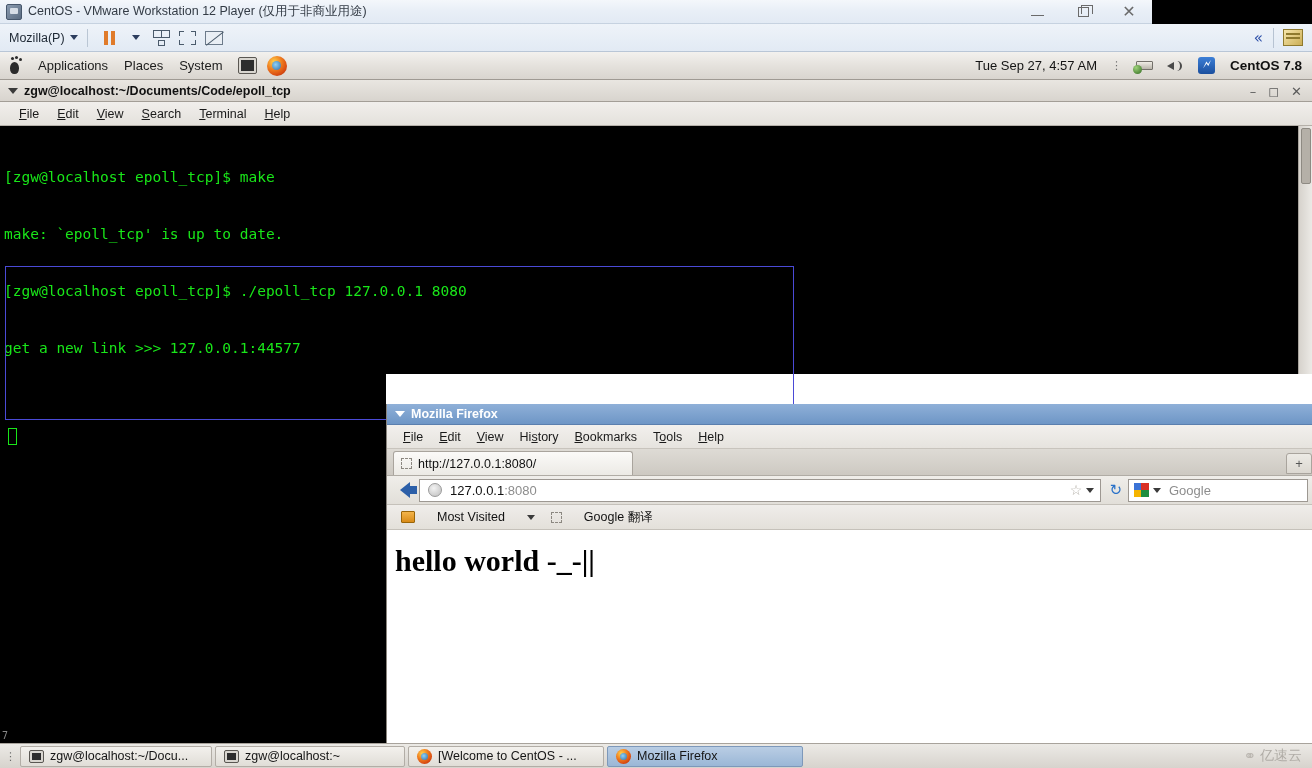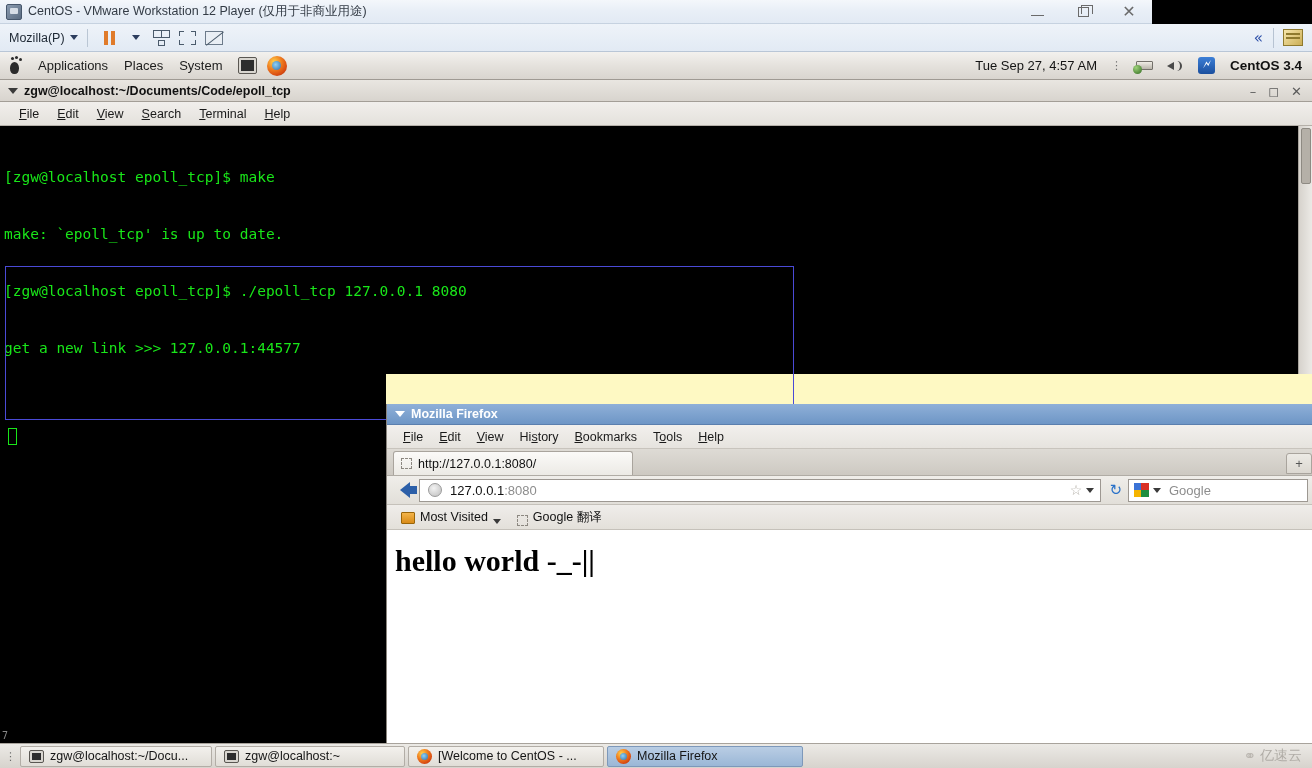--- a/index.html
+++ b/index.html
@@ -71,21 +71,21 @@
   .icon-full b:nth-child(4){right:0;bottom:0;border-left:none;border-top:none;}
   .icon-noscreen { width:18px; height:14px; border:1.4px solid #6c7a8a; position:relative; background:#e9eef4;}
   .icon-noscreen::after{content:"";position:absolute;left:-2px;top:6px;width:22px;height:1.4px;background:#4a5a6b;transform:rotate(-38deg);}
   .vm-tb-right { position:absolute; right:0; top:0; height:27px; display:flex; align-items:center; }
   .vm-collapse { color:#2b4ea8; font-size:15px; padding:0 10px; font-family:"DejaVu Sans",sans-serif;}
   .vm-tb-sep { width:1px;height:20px;background:#b7c3d2; }
   .vm-notes { width:20px;height:17px;margin:0 9px;background:linear-gradient(135deg,#f6e6ab,#cbae56);border:1px solid #8f7a2e;}
   .vm-notes::after{content:"";display:block;margin:3px 2px;height:2px;background:#8f7a2e;box-shadow:0 4px 0 #8f7a2e;}
 
   
-  .guest { position:absolute; left:0; top:52px; width:1312px; height:716px; background:#fef9c3; overflow:hidden;}
+  .guest { position:absolute; left:0; top:52px; width:1312px; height:716px; background:#ffffff; overflow:hidden;}
 
   
   .gpanel {
     position:absolute; left:0; top:0; width:1312px; height:28px;
     background: linear-gradient(to bottom, #f3f1ee 0%, #e5e2dd 50%, #d9d5cf 100%);
     border-bottom:1px solid #9f9a93; display:flex; align-items:center;
     font-size:13px; color:#1a1a1a;
   }
   .gfoot { width:18px; height:20px; margin:0 5px 0 7px; position:relative; }
   .gfoot::before{content:"";position:absolute;left:3px;top:6px;width:9px;height:12px;background:#2b2b2b;border-radius:50% 50% 45% 45%;}
@@ -192,21 +192,21 @@
   .url-right { display:flex; align-items:center; gap:4px; margin-left:auto; padding-right:2px;}
   .star-ic { color:#b4b0a8; font-size:14px; font-family:"DejaVu Sans",sans-serif;}
   .caret-sm { width:0;height:0;border-left:4px solid transparent;border-right:4px solid transparent;border-top:5px solid #3a3a3a;}
   .reload-ic { color:#2a72c9; font-size:15px; font-family:"DejaVu Sans",sans-serif;}
   .ff-searchbar {
     width:180px; height:23px; background:#fff; border:1px solid #9d9892;
     display:flex; align-items:center; padding:0 5px; font-size:13px; color:#8d8d8d; gap:4px;
   }
   .g-ic { width:15px;height:14px;flex:none;position:relative;}
   .ff-bookmarks { height:25px; background:linear-gradient(to bottom,#efedea,#e3e0da); display:flex; align-items:center; padding-left:6px; border-bottom:1px solid #c5c1ba; font-size:12.5px;}
-  .bm-item { display:flex; align-items:flex-end; gap:5px; padding:2px 8px; color:#111;}
+  .bm-item { display:flex; align-items:center; gap:22px; padding:2px 8px; color:#111;}
   .bm-folder { width:14px;height:12px;background:linear-gradient(#f3b44a,#d98b18);border:1px solid #9a6508;border-radius:1px;flex:none;}
   .bm-dash { width:11px;height:11px;border:1px dashed #8c8881; flex:none;}
   .ff-content { background:#fff; height:257px; padding:14px 0 0 8px; }
   .page-h1 { font-family:"Liberation Serif","DejaVu Serif",serif; font-weight:bold; font-size:30px; color:#000; }
 
   
   .taskbar {
     position:absolute; left:0; bottom:0; width:1312px; height:25px;
     background:linear-gradient(to bottom,#eceae6,#d7d3cd);
     border-top:1px solid #a8a39c; display:flex; align-items:center;
@@ -296,21 +296,21 @@
       <div class="gmenu">Places</div>
       <div class="gmenu">System</div>
       <div class="gicon-term"></div>
       <div class="gicon-ff"></div>
       <div class="gpanel-right">
         <div class="gclock">Tue Sep 27,  4:57 AM</div>
         <div class="gp-dots">⋮</div>
         <div class="ic-net"></div>
         <div class="ic-vol"></div>
         <div class="ic-bt"></div>
-        <div class="gdistro">CentOS 3.4</div>
+        <div class="gdistro">CentOS 7.8</div>
       </div>
     </div>
 
     <div class="black-gap"></div>
 
     <div class="term-win">
       <div class="term-titlebar">
         <span class="tb-tri"></span>
         <span class="term-title">zgw@localhost:~/Documents/Code/epoll_tcp</span>
         <div class="term-ctrls">

